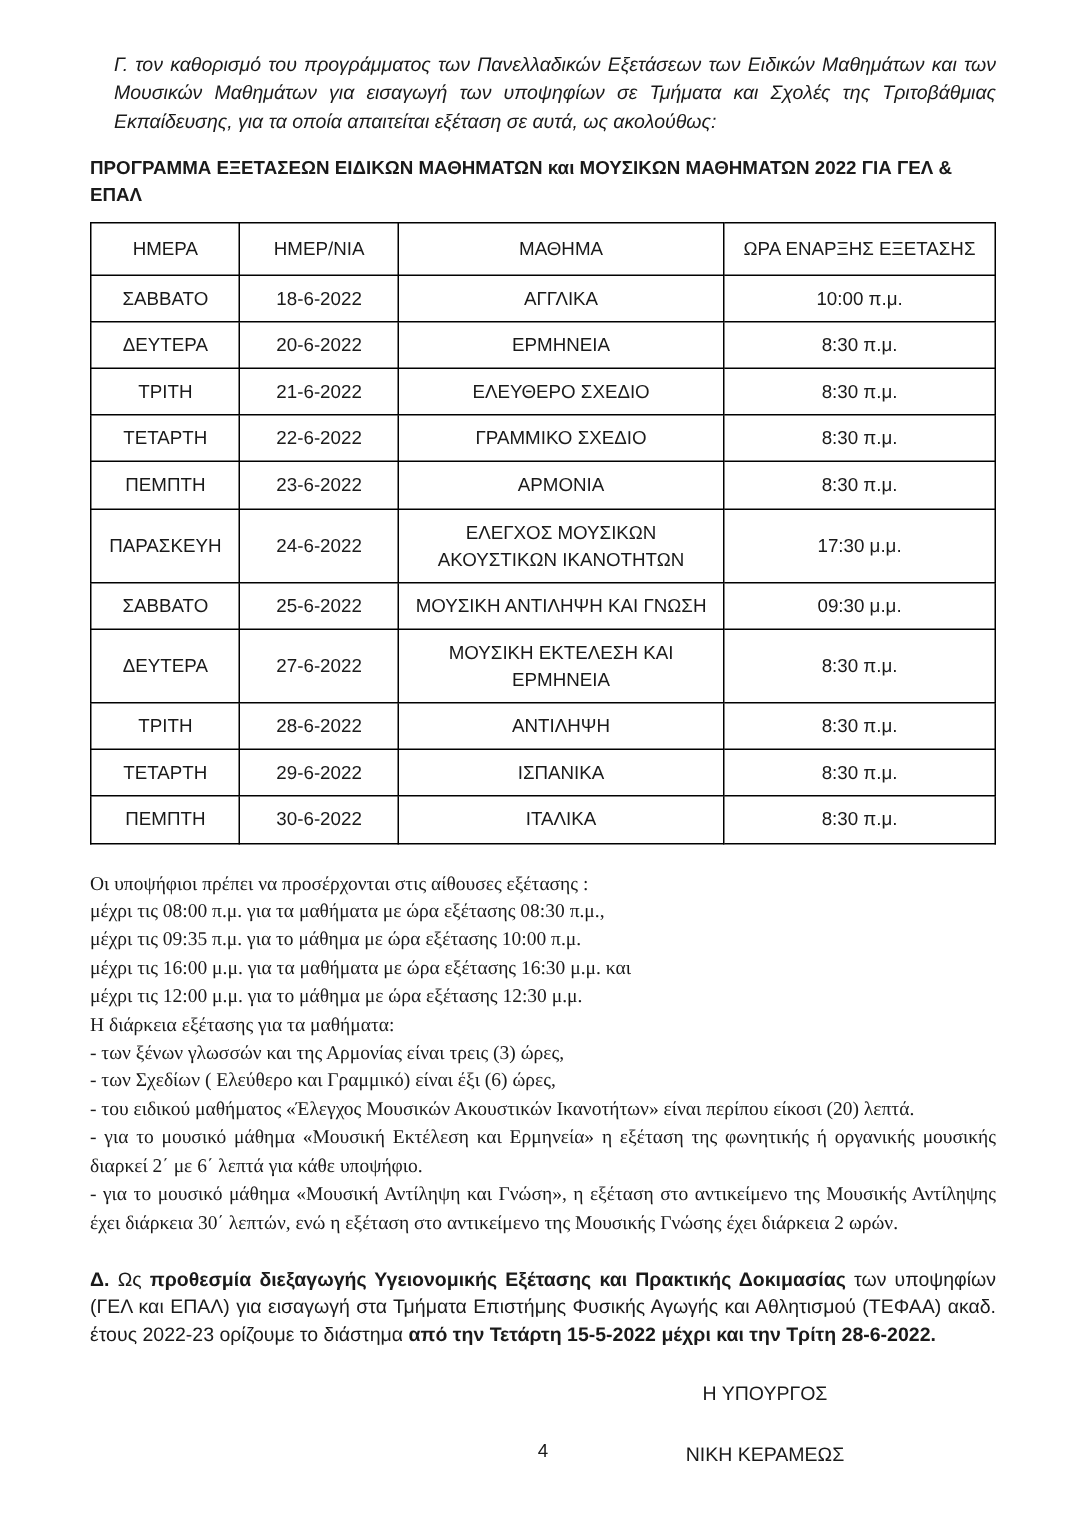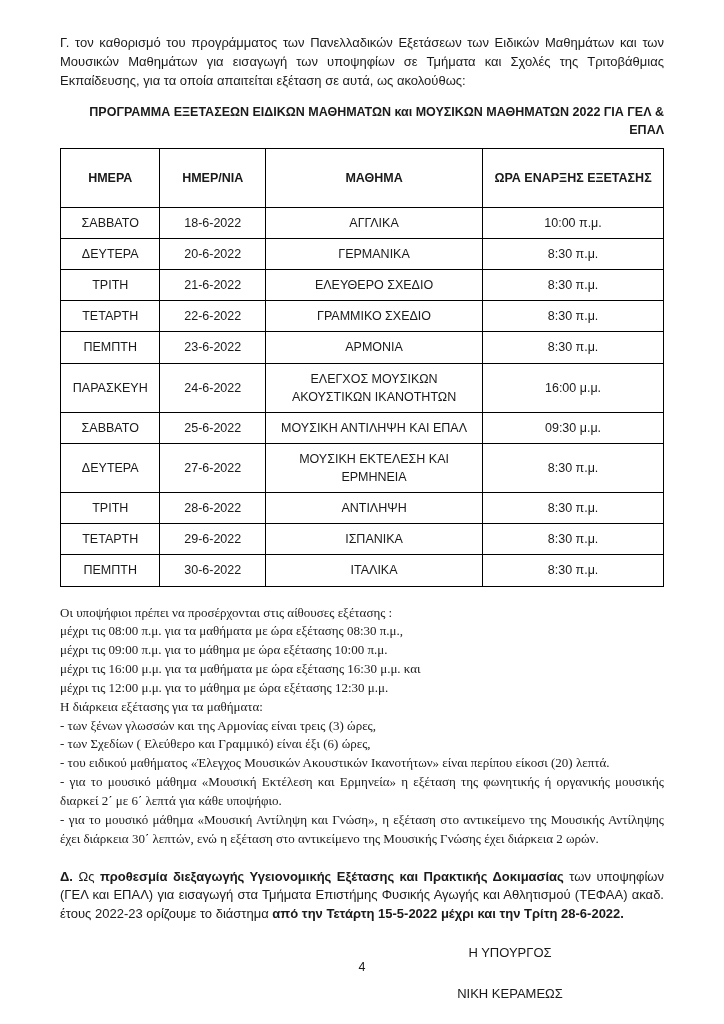--- a/index.html
+++ b/index.html
@@ -18,45 +18,46 @@
     box-sizing: border-box;
   }
   .page {
     box-sizing: border-box;
     width: 724px;
     height: 1024px;
     padding: 34px 60px 18px 60px;
     position: relative;
   }
   .intro {
-    margin: 0 0 12px 0;
+    margin: 0 0 12px 16px;
     text-align: justify;
+    font-style: italic;
   }
   .table-title {
     margin: 0 0 9px 0;
-    text-align: right;
+    text-align: left;
     font-weight: bold;
     font-size: 12.5px;
   }
   table.exam-table {
     border-collapse: collapse;
     width: 100%;
     table-layout: fixed;
     font-size: 12.5px;
   }
   table.exam-table th,
   table.exam-table td {
     border: 1px solid #000000;
     text-align: center;
     vertical-align: middle;
     padding: 6px 6px;
   }
   table.exam-table th {
-    font-weight: bold;
-    padding: 20px 4px;
+    font-weight: normal;
+    padding: 8px 4px;
   }
   col.c-day     { width: 16.5%; }
   col.c-date    { width: 17.5%; }
   col.c-subject { width: 36%; }
   col.c-time    { width: 30%; }
   td.cell-date, td.cell-time {
     font-weight: normal;
   }
   .notes {
     margin-top: 17px;
@@ -114,21 +115,21 @@
     <tbody>
       <tr>
         <td class="cell-day">ΣΑΒΒΑΤΟ</td>
         <td class="cell-date">18-6-2022</td>
         <td class="cell-subject">ΑΓΓΛΙΚΑ</td>
         <td class="cell-time">10:00 π.μ.</td>
       </tr>
       <tr>
         <td class="cell-day">ΔΕΥΤΕΡΑ</td>
         <td class="cell-date">20-6-2022</td>
-        <td class="cell-subject">ΓΕΡΜΑΝΙΚΑ</td>
+        <td class="cell-subject">ΕΡΜΗΝΕΙΑ</td>
         <td class="cell-time">8:30 π.μ.</td>
       </tr>
       <tr>
         <td class="cell-day">ΤΡΙΤΗ</td>
         <td class="cell-date">21-6-2022</td>
         <td class="cell-subject">ΕΛΕΥΘΕΡΟ ΣΧΕΔΙΟ</td>
         <td class="cell-time">8:30 π.μ.</td>
       </tr>
       <tr>
         <td class="cell-day">ΤΕΤΑΡΤΗ</td>
@@ -139,26 +140,26 @@
       <tr>
         <td class="cell-day">ΠΕΜΠΤΗ</td>
         <td class="cell-date">23-6-2022</td>
         <td class="cell-subject">ΑΡΜΟΝΙΑ</td>
         <td class="cell-time">8:30 π.μ.</td>
       </tr>
       <tr>
         <td class="cell-day">ΠΑΡΑΣΚΕΥΗ</td>
         <td class="cell-date">24-6-2022</td>
         <td class="cell-subject">ΕΛΕΓΧΟΣ ΜΟΥΣΙΚΩΝ ΑΚΟΥΣΤΙΚΩΝ ΙΚΑΝΟΤΗΤΩΝ</td>
-        <td class="cell-time">16:00 μ.μ.</td>
+        <td class="cell-time">17:30 μ.μ.</td>
       </tr>
       <tr>
         <td class="cell-day">ΣΑΒΒΑΤΟ</td>
         <td class="cell-date">25-6-2022</td>
-        <td class="cell-subject">ΜΟΥΣΙΚΗ ΑΝΤΙΛΗΨΗ ΚΑΙ ΕΠΑΛ</td>
+        <td class="cell-subject">ΜΟΥΣΙΚΗ ΑΝΤΙΛΗΨΗ ΚΑΙ ΓΝΩΣΗ</td>
         <td class="cell-time">09:30 μ.μ.</td>
       </tr>
       <tr>
         <td class="cell-day">ΔΕΥΤΕΡΑ</td>
         <td class="cell-date">27-6-2022</td>
         <td class="cell-subject">ΜΟΥΣΙΚΗ ΕΚΤΕΛΕΣΗ ΚΑΙ ΕΡΜΗΝΕΙΑ</td>
         <td class="cell-time">8:30 π.μ.</td>
       </tr>
       <tr>
         <td class="cell-day">ΤΡΙΤΗ</td>
@@ -177,21 +178,21 @@
         <td class="cell-date">30-6-2022</td>
         <td class="cell-subject">ΙΤΑΛΙΚΑ</td>
         <td class="cell-time">8:30 π.μ.</td>
       </tr>
     </tbody>
   </table>
 
   <div class="notes">
     <div class="note-line">Οι υποψήφιοι πρέπει να προσέρχονται στις αίθουσες εξέτασης :</div>
     <div class="note-line">μέχρι τις 08:00 π.μ. για τα μαθήματα με ώρα εξέτασης 08:30 π.μ.,</div>
-    <div class="note-line">μέχρι τις 09:00 π.μ. για το μάθημα με ώρα εξέτασης 10:00 π.μ.</div>
+    <div class="note-line">μέχρι τις 09:35 π.μ. για το μάθημα με ώρα εξέτασης 10:00 π.μ.</div>
     <div class="note-line">μέχρι τις 16:00 μ.μ. για τα μαθήματα με ώρα εξέτασης 16:30 μ.μ. και</div>
     <div class="note-line">μέχρι τις 12:00 μ.μ. για το μάθημα με ώρα εξέτασης 12:30 μ.μ.</div>
     <div class="note-line">Η διάρκεια εξέτασης για τα μαθήματα:</div>
     <div class="note-line">- των ξένων γλωσσών και της Αρμονίας είναι τρεις (3) ώρες,</div>
     <div class="note-line">- των Σχεδίων ( Ελεύθερο και Γραμμικό) είναι έξι (6) ώρες,</div>
     <div class="note-line">- του ειδικού μαθήματος «Έλεγχος Μουσικών Ακουστικών Ικανοτήτων» είναι περίπου είκοσι (20) λεπτά.</div>
     <div class="note-line">- για το μουσικό μάθημα «Μουσική Εκτέλεση και Ερμηνεία» η εξέταση της φωνητικής ή οργανικής μουσικής διαρκεί 2΄ με 6΄ λεπτά για κάθε υποψήφιο.</div>
     <div class="note-line">- για το μουσικό μάθημα «Μουσική Αντίληψη και Γνώση», η εξέταση στο αντικείμενο της Μουσικής Αντίληψης έχει διάρκεια 30΄ λεπτών, ενώ η εξέταση στο αντικείμενο της Μουσικής Γνώσης έχει διάρκεια 2 ωρών.</div>
   </div>
 

